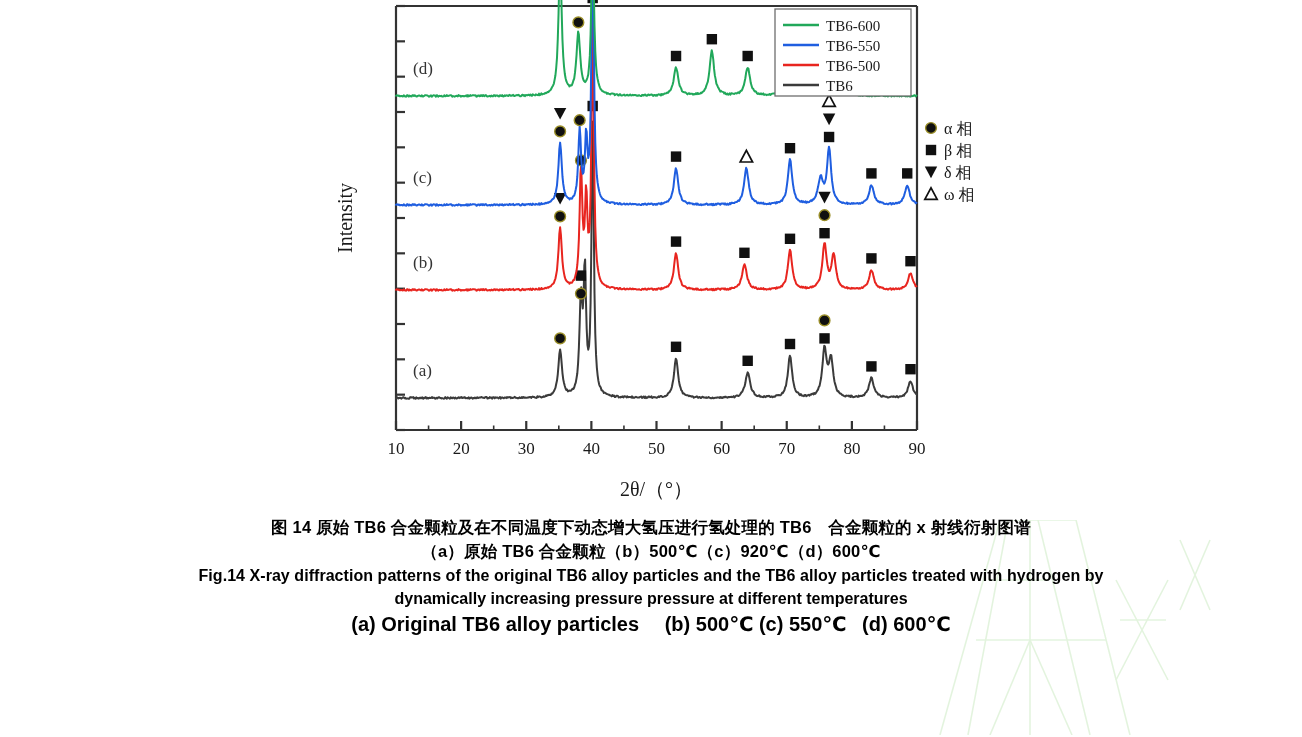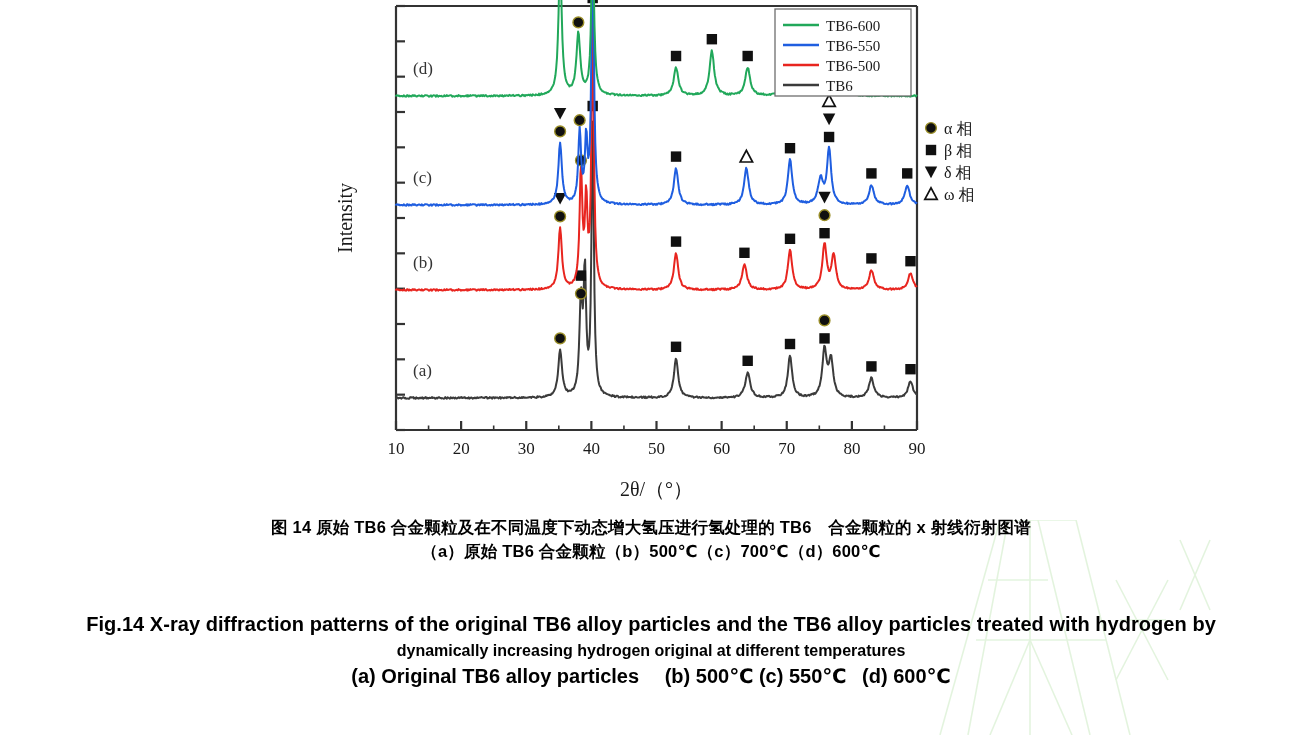--- a/index.html
+++ b/index.html
@@ -52,21 +52,21 @@
     font-family: "Liberation Sans", "DejaVu Sans", sans-serif;
     font-weight: bold;
     color: #000;
   }
   .cap-line {
     display: block;
     line-height: 1.45;
   }
   .cap-cn1 { font-size: 16.5px; letter-spacing: 0.2px; }
   .cap-cn2 { font-size: 16.5px; letter-spacing: 0.2px; }
-  .cap-en1 { font-size: 20px; letter-spacing: 0.05px; margin-top: 46px; }
+  .cap-en1 { font-size: 16px; letter-spacing: 0.05px; }
   .cap-en2 { font-size: 16px; }
   .cap-en3 { font-size: 20px; }
 
   
   .axis-num {
     font-family: "Liberation Serif", "DejaVu Serif", serif;
     font-size: 17px;
     fill: #1a1a1a;
   }
   .panel-label {
@@ -253,17 +253,17 @@
     <path d="M236 60 L288 160"></path>
     <path d="M288 60 L236 160"></path>
     <path d="M240 100 L286 100"></path>
     <path d="M300 20 L330 90"></path>
     <path d="M330 20 L300 90"></path>
   </g>
 </svg>
 
 <div id="caption">
   <span class="cap-line cap-cn1">图 14 原始 TB6 合金颗粒及在不同温度下动态增大氢压进行氢处理的 TB6　合金颗粒的 x 射线衍射图谱</span>
-  <span class="cap-line cap-cn2">（a）原始 TB6 合金颗粒（b）500℃（c）700℃（d）600℃</span>
+  <span class="cap-line cap-cn2">（a）原始 TB6 合金颗粒（b）500℃（c）920℃（d）600℃</span>
   <span class="cap-line cap-en1">Fig.14 X-ray diffraction patterns of the original TB6 alloy particles and the TB6 alloy particles treated with hydrogen by</span>
-  <span class="cap-line cap-en2">dynamically increasing hydrogen original at different temperatures</span>
+  <span class="cap-line cap-en2">dynamically increasing pressure pressure at different temperatures</span>
   <span class="cap-line cap-en3">(a) Original TB6 alloy particles  (b) 500℃ (c) 550℃  (d) 600℃</span>
 </div>
 
 </body></html>

